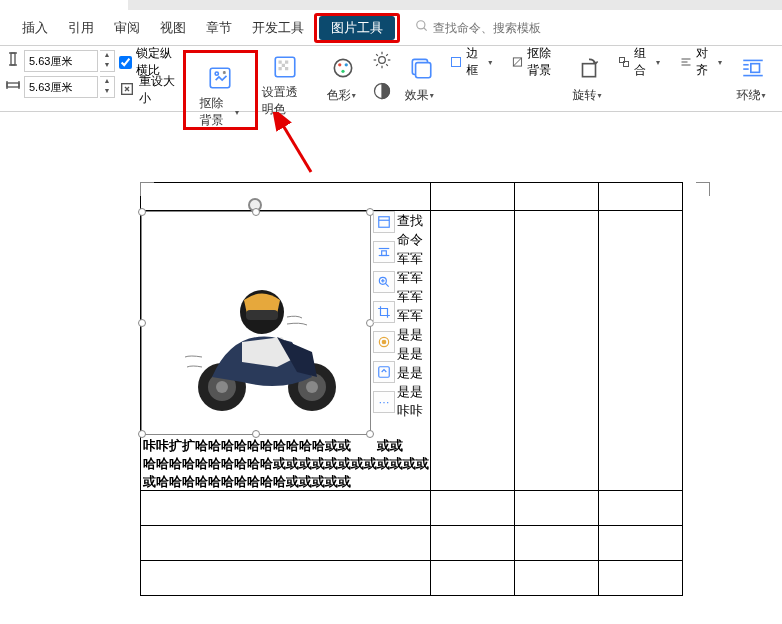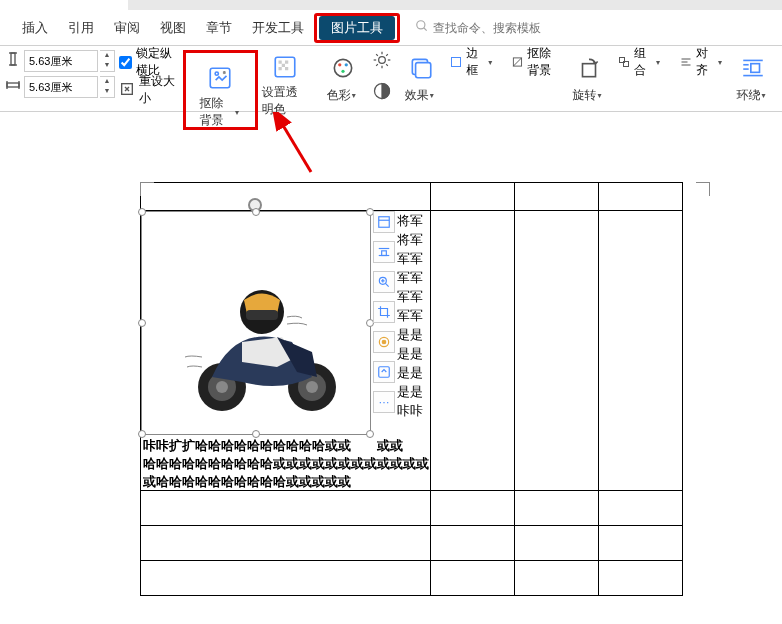--- a/index.html
+++ b/index.html
@@ -552,21 +552,21 @@
               </div>
           <div class="side-tool">
                 <svg width="14" height="14" viewBox="0 0 24 24" fill="none" stroke="#4a8cff" stroke-width="2">
                   <rect x="3" y="3" width="18" height="18" rx="2"></rect>
                   <path d="M8 12 L12 8 L16 12"></path>
                 </svg>
               </div>
           <div class="side-tool">⋯</div>
         </div>
         <div class="text-overlay">
-          <div>将军将军</div>
+          <div>查找命令</div>
           <div>军军</div>
           <div>军军军军</div>
           <div>军军</div>
           <div>是是</div>
           <div>是是</div>
           <div>是是</div>
           <div>是是</div>
           <div></div>
           <div>咔咔</div>
         </div>

